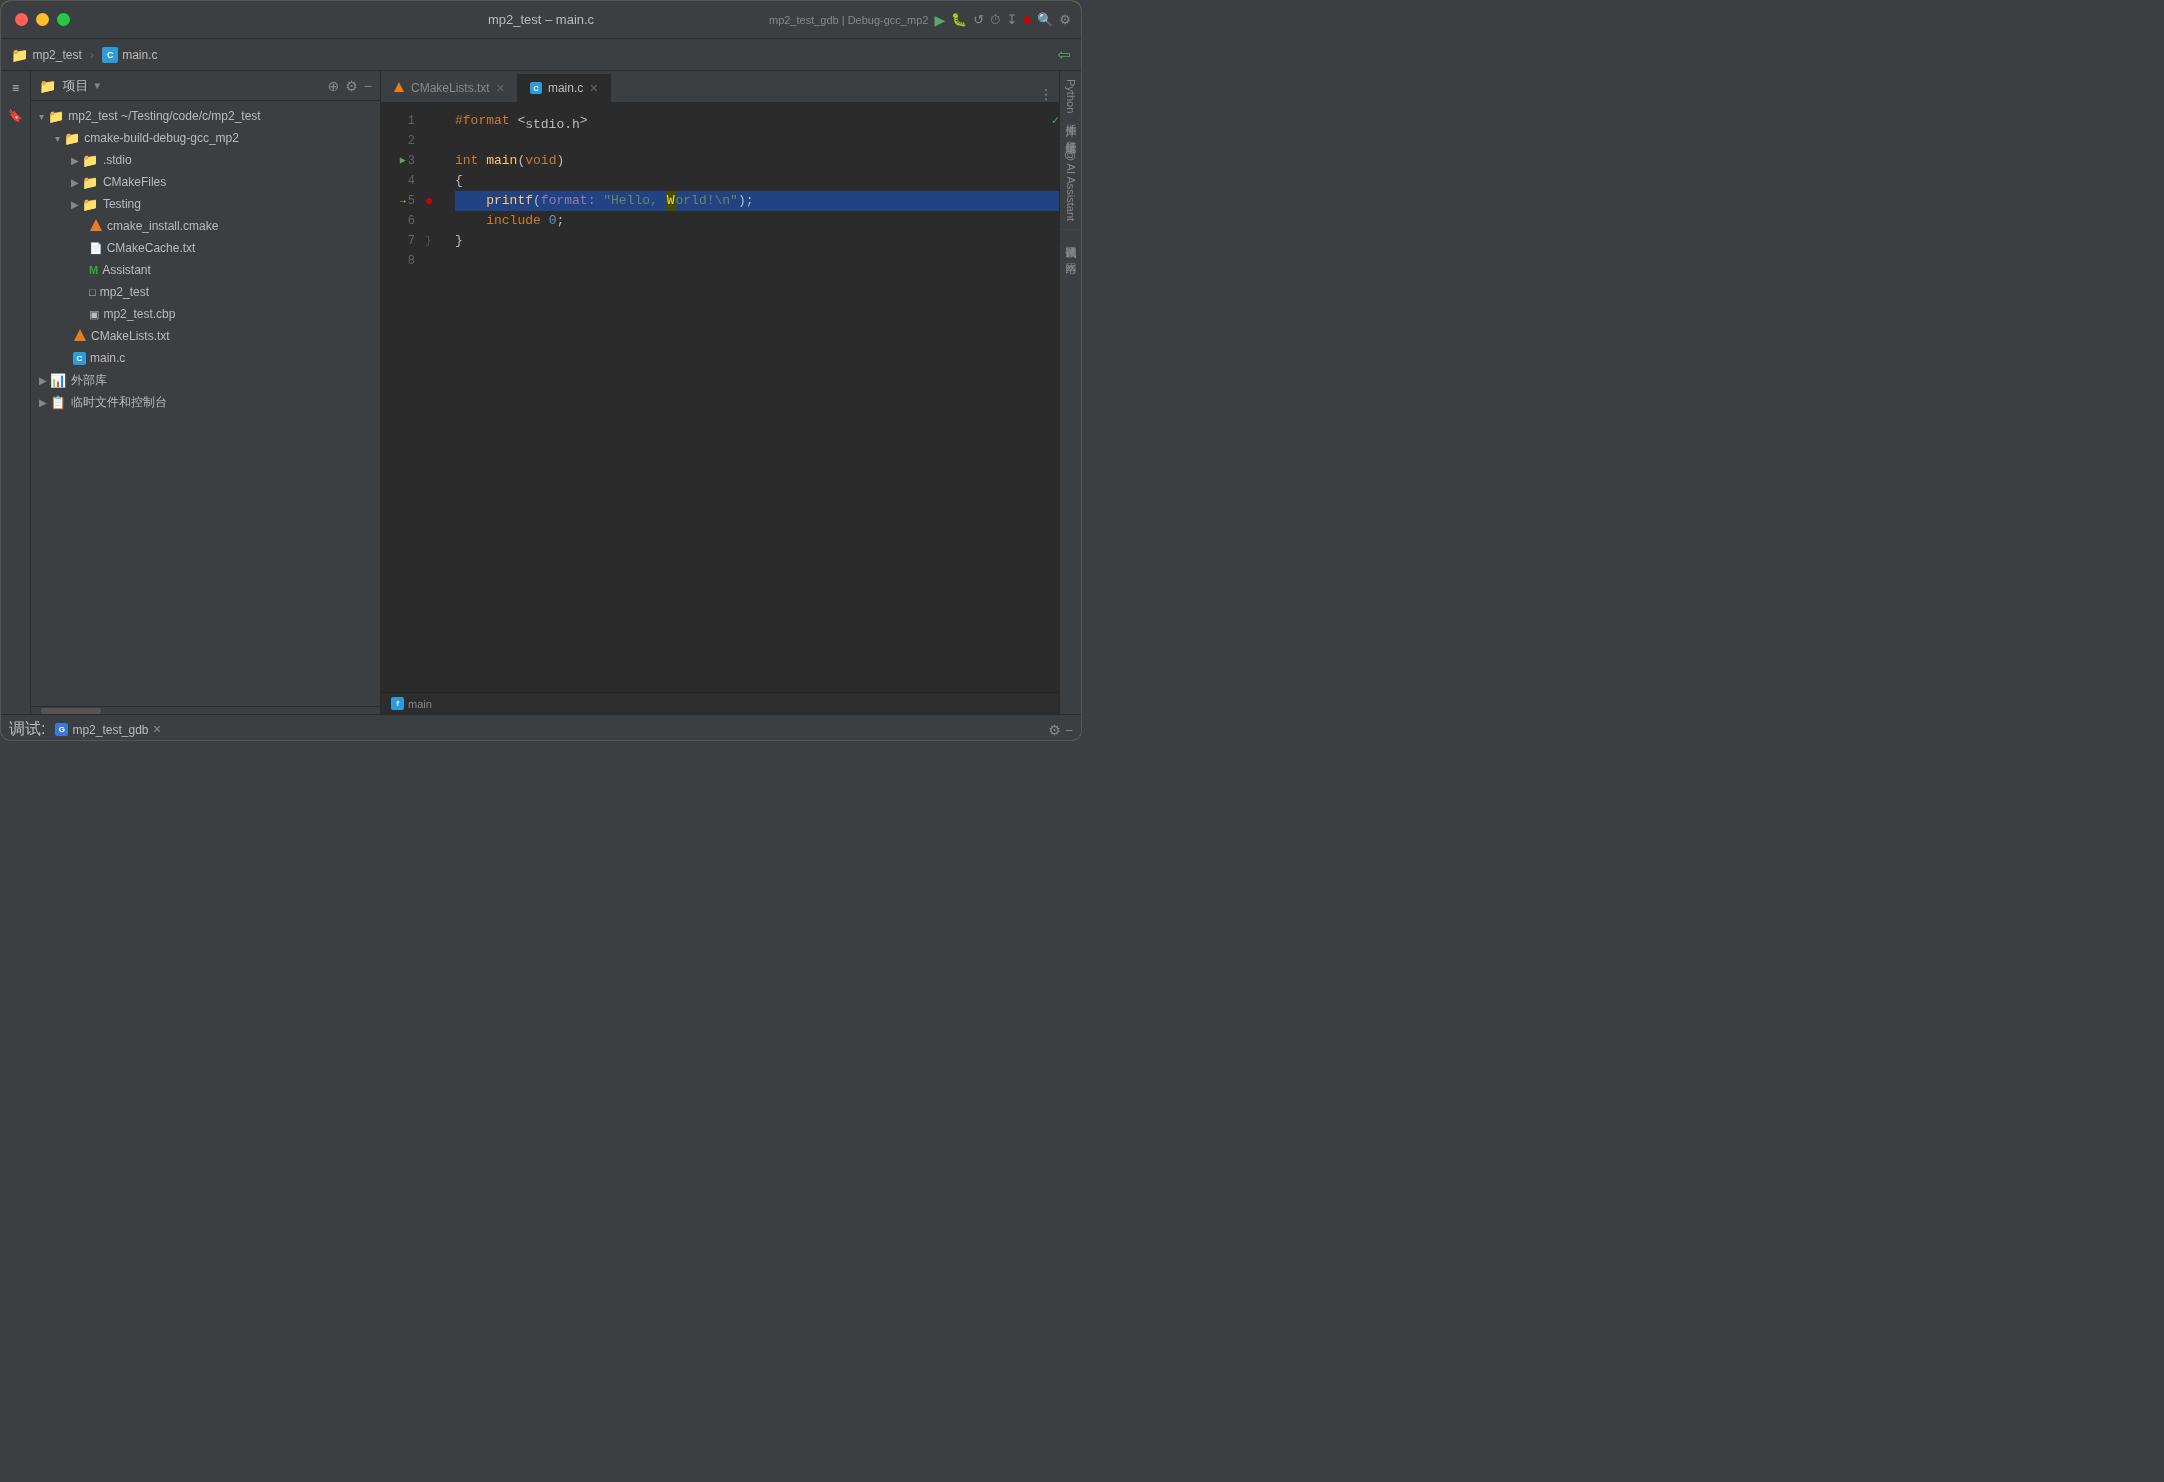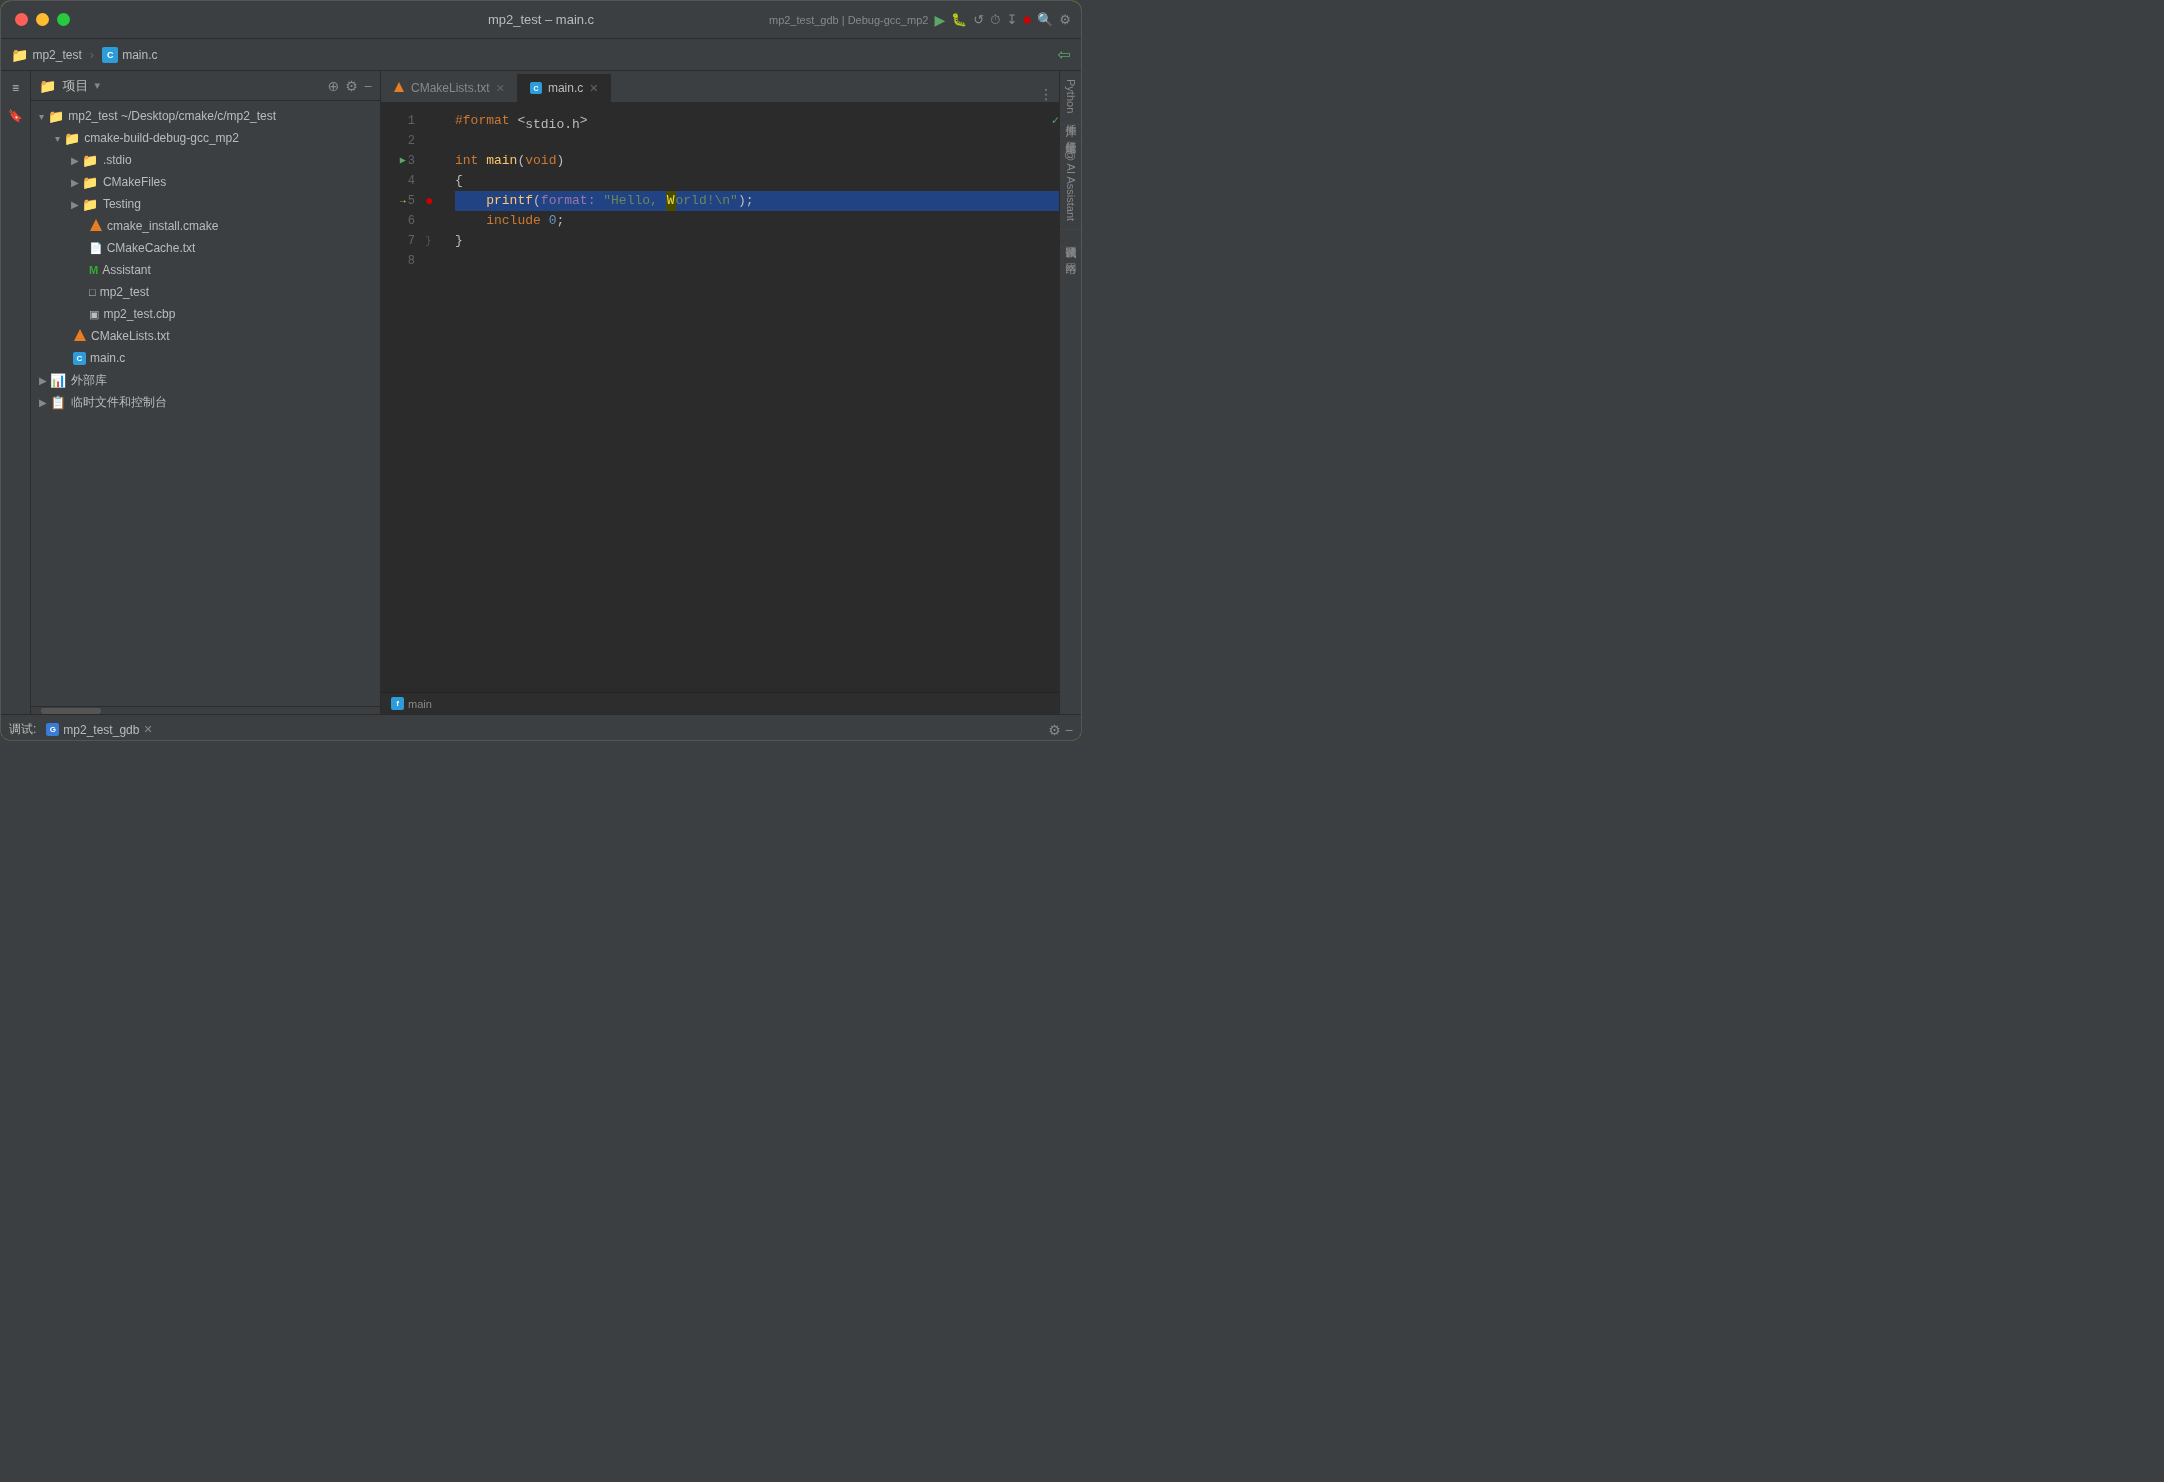--- a/index.html
+++ b/index.html
@@ -337,21 +337,21 @@
         <span style="color:#888;font-size:14px;">⊕</span>
         <span style="color:#888;font-size:14px;">⚙</span>
         <span style="color:#888;font-size:14px;">−</span>
       </div>
 
       <div class="project-tree">
 
         <div class="tree-item">
           <span class="tree-arrow">▾</span>
           <span style="margin-right:4px;font-size:13px;">📁</span>
-          <span>mp2_test ~/Desktop/cmake/c/mp2_test</span>
+          <span>mp2_test ~/Testing/code/c/mp2_test</span>
         </div>
 
         <div class="tree-item tree-indent-1">
           <span class="tree-arrow">▾</span>
           <span style="margin-right:4px;font-size:13px;">📁</span>
           <span>cmake-build-debug-gcc_mp2</span>
         </div>
 
         <div class="tree-item tree-indent-2">
           <span class="tree-arrow">▶</span>
@@ -548,21 +548,21 @@
       <div style="height:1px;background:#444;width:100%;"></div>
       <div class="right-sidebar-text">调试路径</div>
       <div style="height:1px;background:#444;width:100%;"></div>
       <div class="right-sidebar-text">网络</div>
     </div>
   </div>
 
   <div class="debug-panel">
 
     <div class="debug-tabs-bar">
-      <span style="color:#bbbbbb;font-size:12px;margin-right:6px;">调试:</span>
+      <span style="color:#bbbbbb;font-size:16px;margin-right:6px;">调试:</span>
       <div class="debug-session-tab">
         <div class="file-icon-c" style="width:13px;height:13px;font-size:8px;background:#3a7bd5;">G</div>
         <span>mp2_test_gdb</span>
       </div>
       <span style="color:#888;font-size:11px;">✕</span>
       <div style="flex:1;"></div>
       <span style="color:#888;font-size:14px;">⚙</span>
       <span style="color:#888;font-size:14px;">−</span>
     </div>
 

